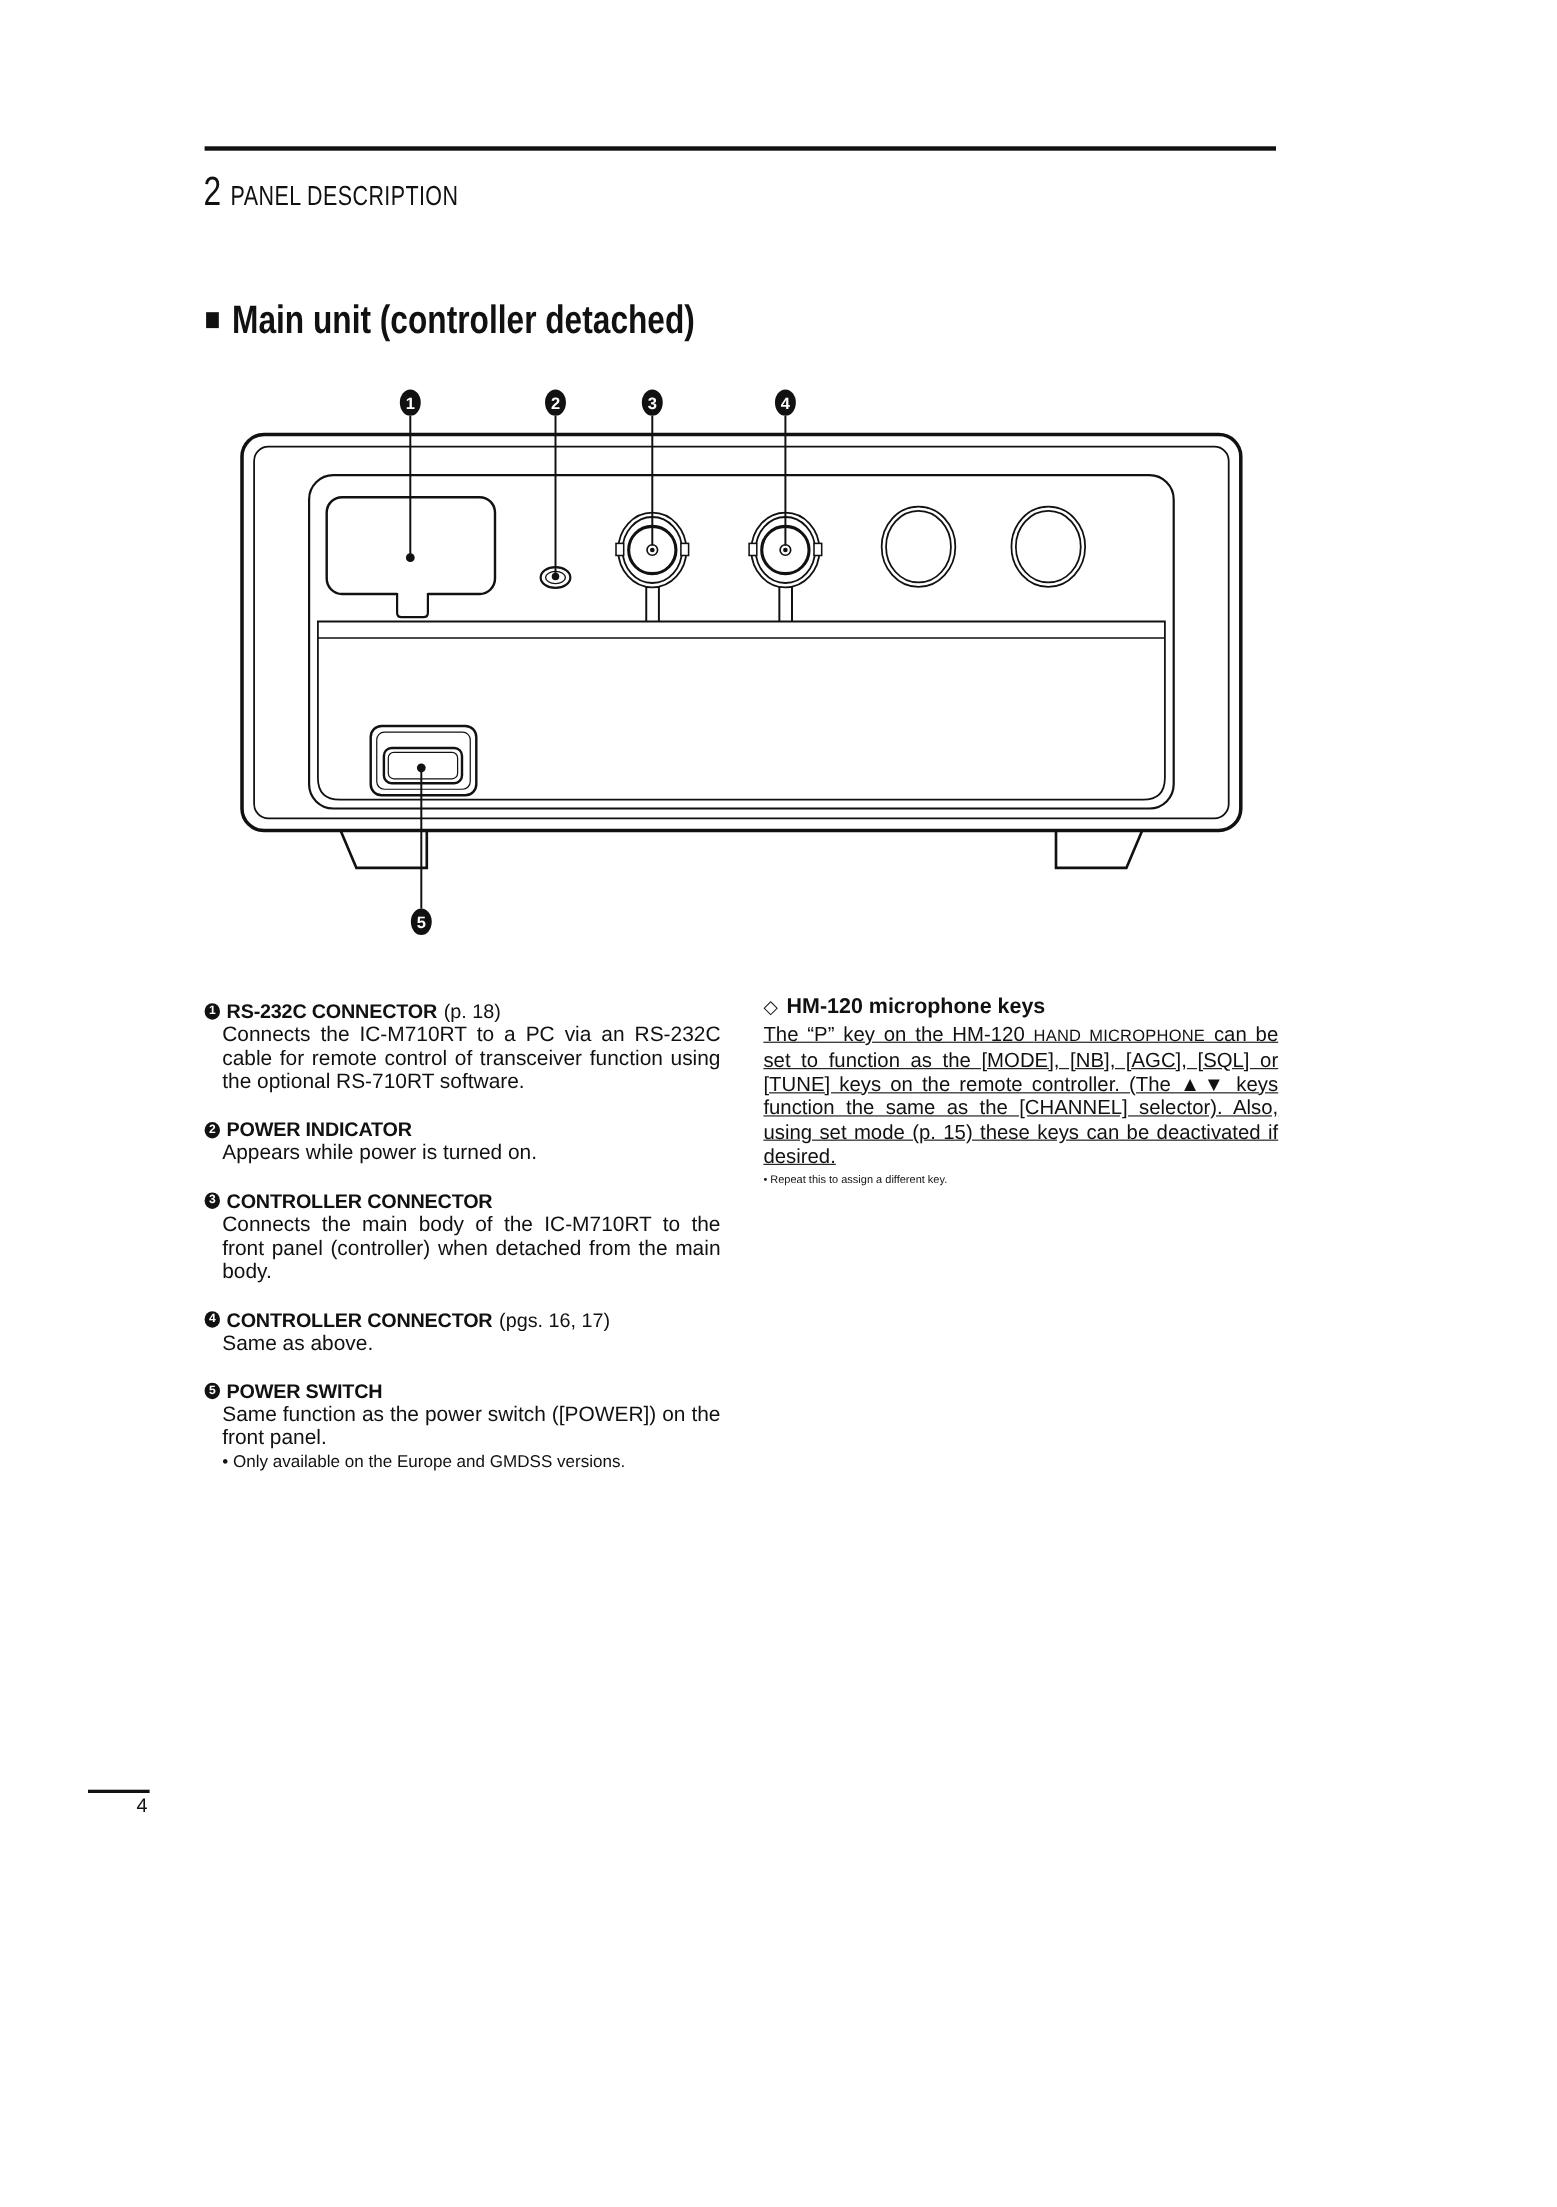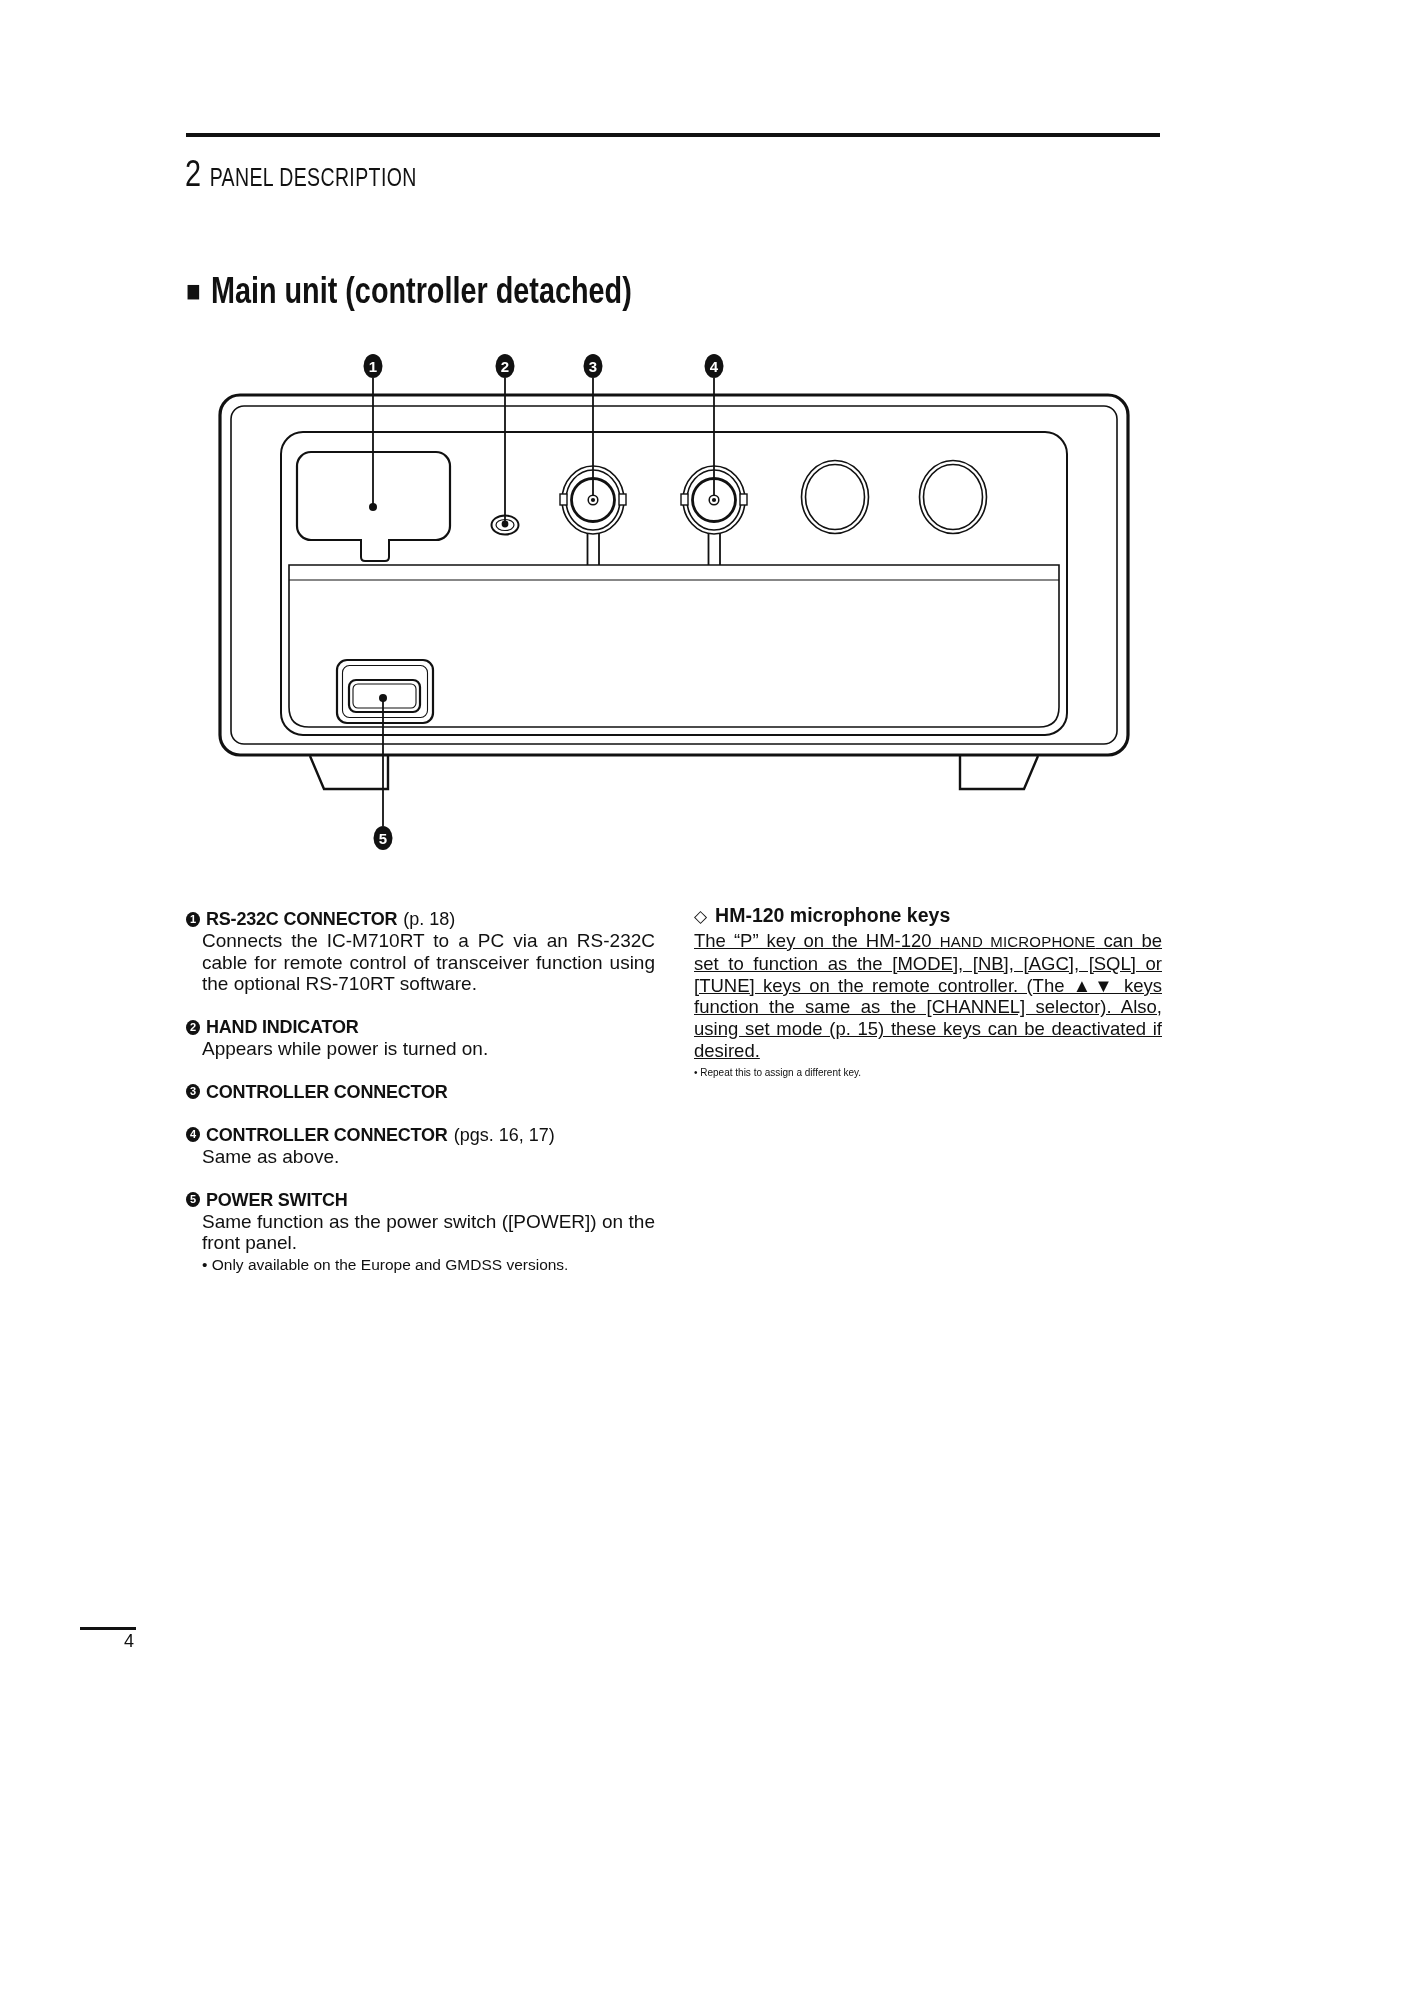--- a/index.html
+++ b/index.html
@@ -164,30 +164,31 @@
         <span class="ncirc">1</span>
         <span>RS-232C CONNECTOR</span>
         <span class="item-ref">(p. 18)</span>
       </div>
       <p class="item-body">Connects the IC-M710RT to a PC via an RS-232C cable for remote control of transceiver function using the optional RS-710RT software.</p>
     </section>
 
     <section class="item">
       <div class="item-head">
         <span class="ncirc">2</span>
-        <span>HAND INDICATOR</span>
+        <span>POWER INDICATOR</span>
       </div>
       <p class="item-body">Appears while power is turned on.</p>
     </section>
 
     <section class="item">
       <div class="item-head">
         <span class="ncirc">3</span>
         <span>CONTROLLER CONNECTOR</span>
       </div>
+      <p class="item-body">Connects the main body of the IC-M710RT to the front panel (controller) when detached from the main body.</p>
     </section>
 
     <section class="item">
       <div class="item-head">
         <span class="ncirc">4</span>
         <span>CONTROLLER CONNECTOR</span>
         <span class="item-ref">(pgs. 16, 17)</span>
       </div>
       <p class="item-body">Same as above.</p>
     </section>

